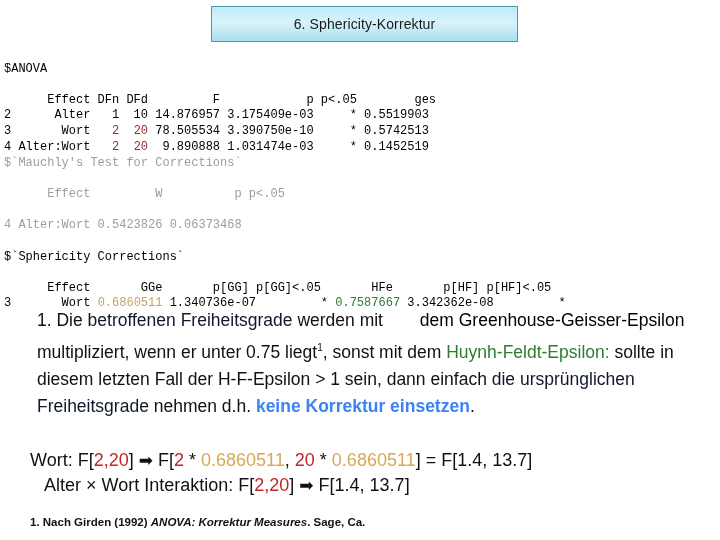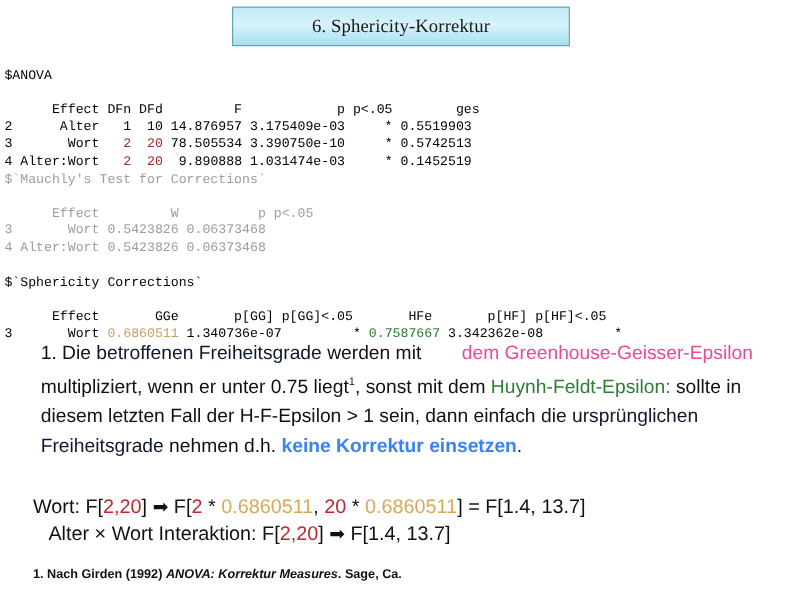--- a/index.html
+++ b/index.html
@@ -23,25 +23,24 @@
     width: 307px;
     height: 36px;
     box-sizing: border-box;
     border: 1px solid #4f9aa8;
     background: linear-gradient(to bottom, #bfeaf7 0%, #d9f3fb 45%, #a9dff0 100%);
     display: flex;
     align-items: center;
     justify-content: center;
   }
   #slide-title-text {
-    font-size: 17px;
+    font-size: 14px;
     color: #1a1a1a;
     letter-spacing: 0.1px;
     white-space: nowrap;
-    font-family: Liberation Serif, serif;
   }
 
   
   .console {
     position: absolute;
     left: 4px;
     font-family: "Liberation Mono", "DejaVu Sans Mono", monospace;
     font-size: 12px;
     line-height: 15.6px;
     white-space: pre;
@@ -60,21 +59,21 @@
     position: absolute;
     left: 37px;
     top: 307px;
     width: 655px;
     font-size: 17.5px;
     line-height: 27px;
     color: #111111;
     text-align: left;
   }
   .t-red { color: #0f172a; }
-  .t-tan { color: #ec4899; padding-left: 32px; }
+  .t-tan { color: #000000; padding-left: 32px; }
   .t-green { color: #2f7d32; }
   .t-bold { font-weight: bold; color: #3b82f6; }
   sup.fn { font-size: 10px; vertical-align: super; }
 
   
   #formula-lines {
     position: absolute;
     left: 30px;
     top: 448px;
     width: 680px;
@@ -108,21 +107,21 @@
   <span id="slide-title-text">6. Sphericity-Korrektur</span>
 </div>
 
 <div class="console" id="anova-block">
 <span>$ANOVA</span>
 <br><span>      Effect DFn DFd         F            p p&lt;.05        ges</span><br><span>2      Alter   1  10 14.876957 3.175409e-03     * 0.5519903</span><br><span>3       Wort   <span class="c-red">2</span>  <span class="c-red">20</span> 78.505534 3.390750e-10     * 0.5742513</span><br><span>4 Alter:Wort   <span class="c-red">2</span>  <span class="c-red">20</span>  9.890888 1.031474e-03     * 0.1452519</span>
 </div>
 
 <div class="console" id="mauchly-block">
 <span>$`Mauchly's Test for Corrections`</span>
-<br><span>      Effect         W          p p&lt;.05</span><br><span>3       Wort 0.5423826 0.06373468</span><br><span>4 Alter:Wort 0.5423826 0.06373468</span>
+<br><span>      Effect         W          p p&lt;.05</span><br><br><span>4 Alter:Wort 0.5423826 0.06373468</span>
 </div>
 
 <div class="console" id="sphericity-block">
 <span>$`Sphericity Corrections`</span>
 <br><span>      Effect       GGe       p[GG] p[GG]&lt;.05       HFe       p[HF] p[HF]&lt;.05</span><br><span>3       Wort <span class="c-gge">0.6860511</span> 1.340736e-07         * <span class="c-hfe">0.7587667</span> 3.342362e-08         *</span><br>
 </div>
 
 <div id="main-paragraph"><span>1. Die </span><span class="t-red">betroffenen Freiheitsgrade</span><span> werden mit </span><span class="t-tan">dem Greenhouse-Geisser-Epsilon</span><span> multipliziert, wenn er unter 0.75 liegt</span><sup class="fn">1</sup><span>, sonst mit dem </span><span class="t-green">Huynh-Feldt-Epsilon:</span><span> sollte in diesem letzten Fall der H-F-Epsilon &gt; 1 sein, dann einfach </span><span class="t-red">die ursprünglichen Freiheitsgrade</span><span> nehmen d.h. </span><span class="t-bold">keine Korrektur einsetzen</span><span>.</span></div>
 
 <div id="formula-lines">

